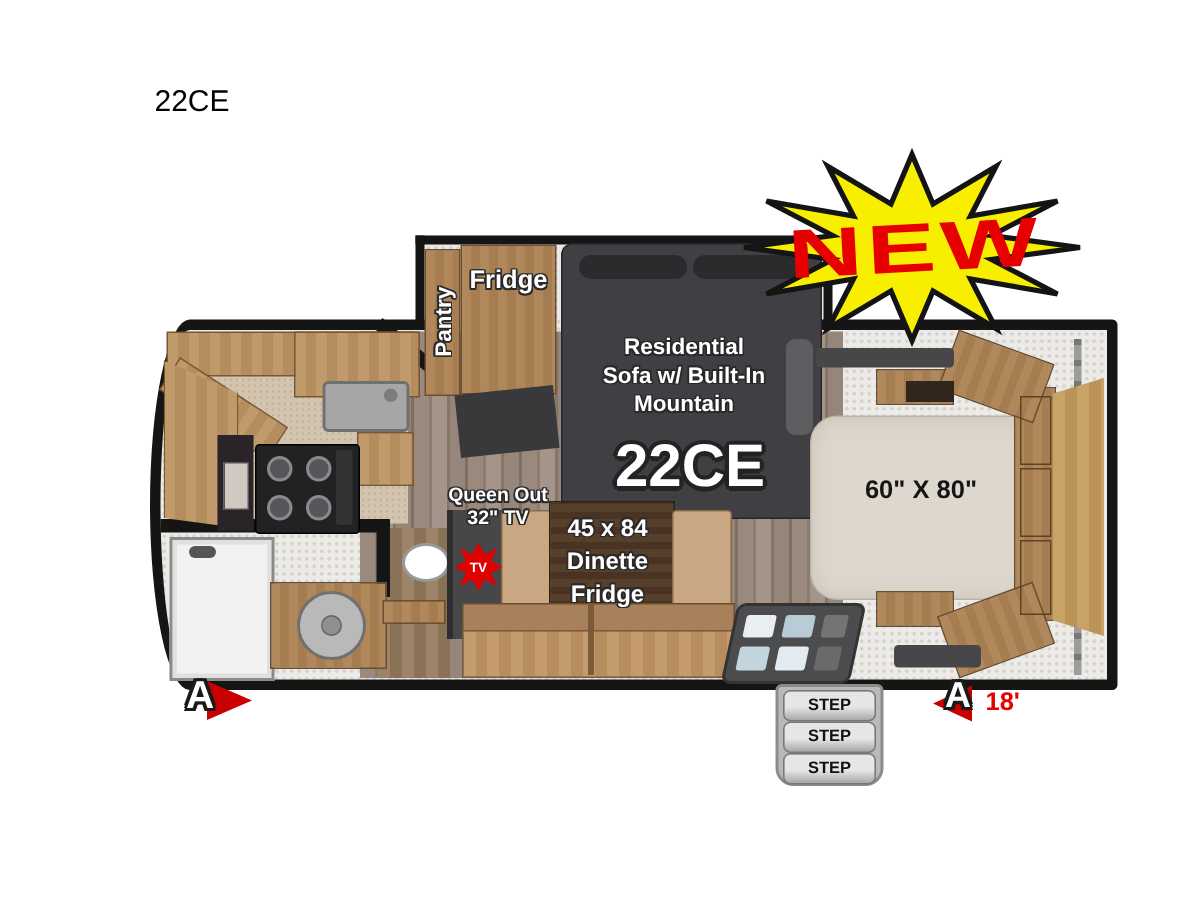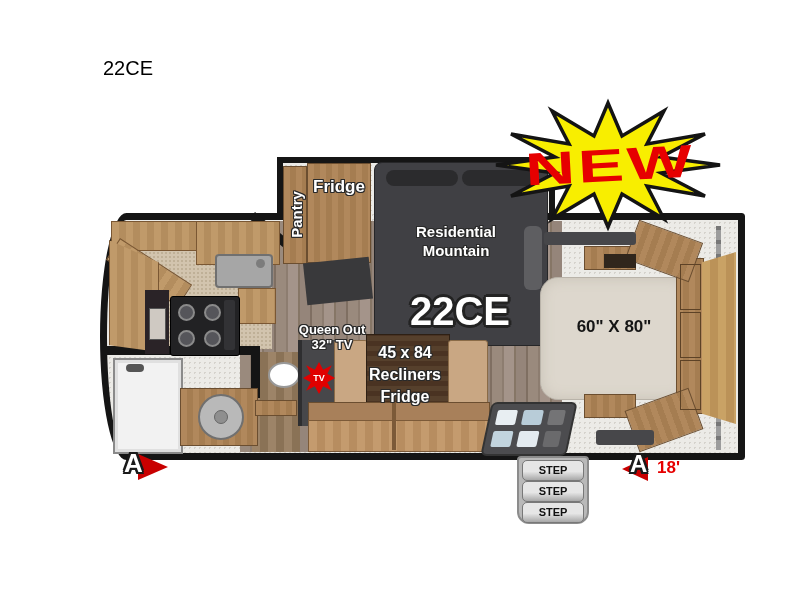--- a/index.html
+++ b/index.html
@@ -114,32 +114,33 @@
   <div class="abs wood" style="left:307px;top:163px;width:64px;height:100px;z-index:5;"></div>
   <div class="abs olw" style="left:307px;top:177px;width:64px;text-align:center;font-size:17px;z-index:8;">Fridge</div>
   <div class="abs" style="left:305px;top:260px;width:66px;height:42px;background:#39393b;transform:rotate(-6deg);z-index:5;"></div>
 
   <div class="abs" style="left:374px;top:162px;width:172px;height:182px;background:#404044;border:1px solid #262628;border-radius:8px;z-index:5;"></div>
   <div class="abs" style="left:386px;top:170px;width:72px;height:16px;background:#2b2b2d;border-radius:8px;z-index:6;"></div>
   <div class="abs" style="left:462px;top:170px;width:72px;height:16px;background:#2b2b2d;border-radius:8px;z-index:6;"></div>
   <div class="abs" style="left:524px;top:226px;width:18px;height:64px;background:#5e5e61;border-radius:6px;z-index:6;"></div>
   <div class="abs ctr olw" style="left:378px;top:222px;width:156px;z-index:8;font-size:15px;line-height:19px;">
     <span>Residential</span>
+    <span>Sofa w/ Built-In</span>
     <span>Mountain</span>
   </div>
 
   <div class="abs ctr" style="left:376px;top:288px;width:168px;height:46px;z-index:8;font-size:40px;font-weight:800;color:#fff;
        text-shadow:-3px 0 0 #232323,3px 0 0 #232323,0 -3px 0 #232323,0 3px 0 #232323,-2px -2px 0 #232323,2px -2px 0 #232323,-2px 2px 0 #232323,2px 2px 0 #232323;">22CE</div>
 
   <div class="abs" style="left:334px;top:340px;width:32px;height:66px;background:#c9a783;border:1px solid #8a6b47;border-radius:3px;z-index:5;"></div>
   <div class="abs" style="left:366px;top:334px;width:82px;height:86px;background:repeating-linear-gradient(0deg,#56402c 0 5px,#4a3322 5px 10px);border:1px solid #2e2014;z-index:5;"></div>
   <div class="abs" style="left:448px;top:340px;width:38px;height:66px;background:#c9a783;border:1px solid #8a6b47;border-radius:3px;z-index:5;"></div>
   <div class="abs ctr olw" style="left:344px;top:342px;width:122px;z-index:8;font-size:16px;line-height:22px;">
     <span>45 x 84</span>
-    <span>Recliners</span>
+    <span>Dinette</span>
     <span>Fridge</span>
   </div>
   <div class="abs" style="left:308px;top:402px;width:180px;height:20px;background:#a8805a;border:1px solid #6b4e30;z-index:5;"></div>
   <div class="abs" style="left:308px;top:420px;width:180px;height:30px;background:repeating-linear-gradient(90deg,#c49b6e 0 8px,#b78d60 8px 16px);border:1px solid #7c5a38;z-index:5;"></div>
   <div class="abs" style="left:392px;top:402px;width:4px;height:48px;background:#7c5a38;z-index:6;"></div>
 
   <div class="abs" style="left:486px;top:402px;width:82px;height:50px;background:#4c4c4f;border:2px solid #333;border-radius:6px;transform:skewX(-12deg);z-index:5;">
     <div class="abs" style="left:6px;top:6px;width:20px;height:15px;background:#e8eef2;border-radius:2px;"></div>
     <div class="abs" style="left:32px;top:6px;width:20px;height:15px;background:#b8ccd8;border-radius:2px;"></div>
     <div class="abs" style="left:58px;top:6px;width:16px;height:15px;background:#747476;border-radius:2px;"></div>

